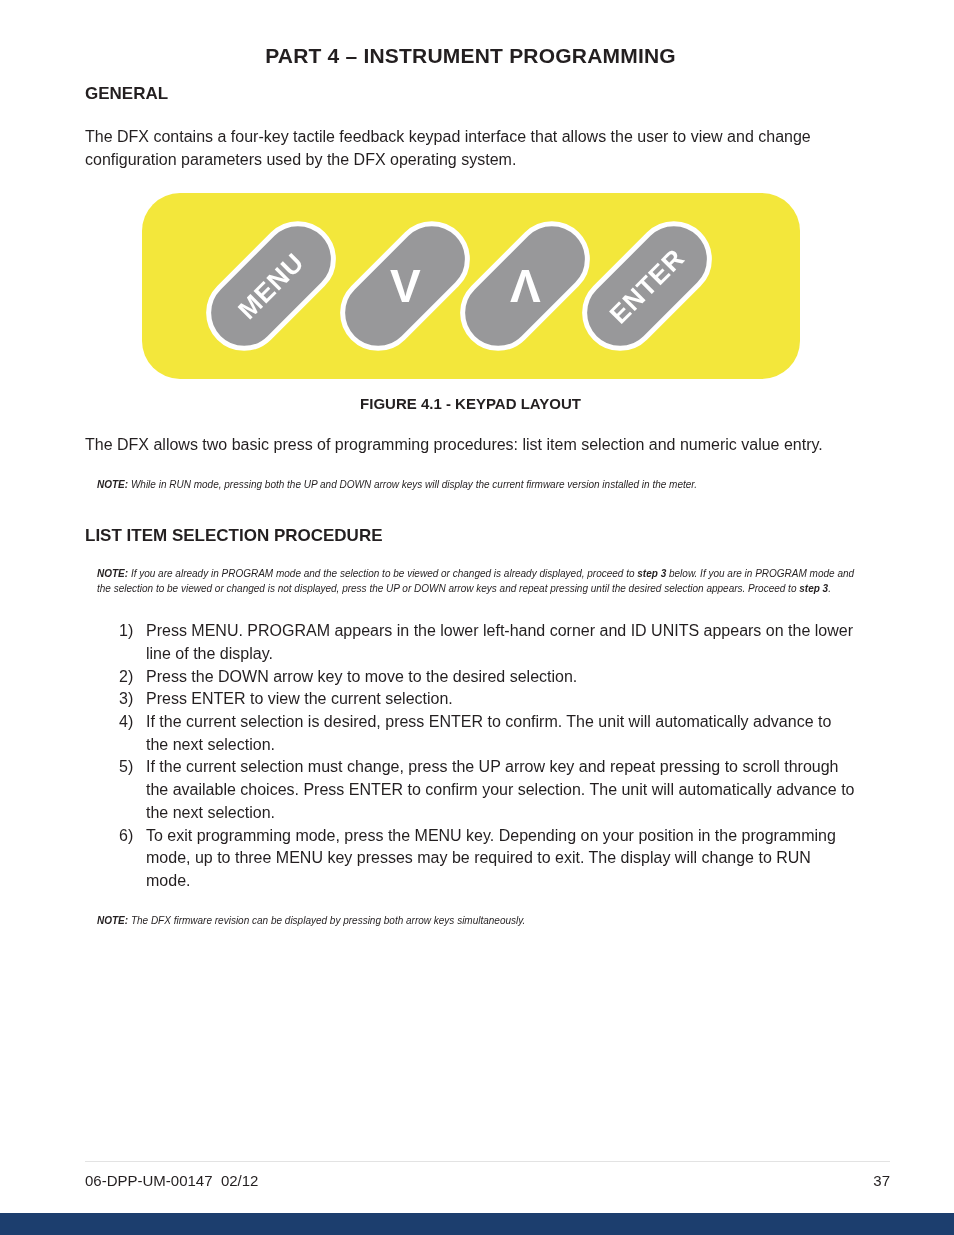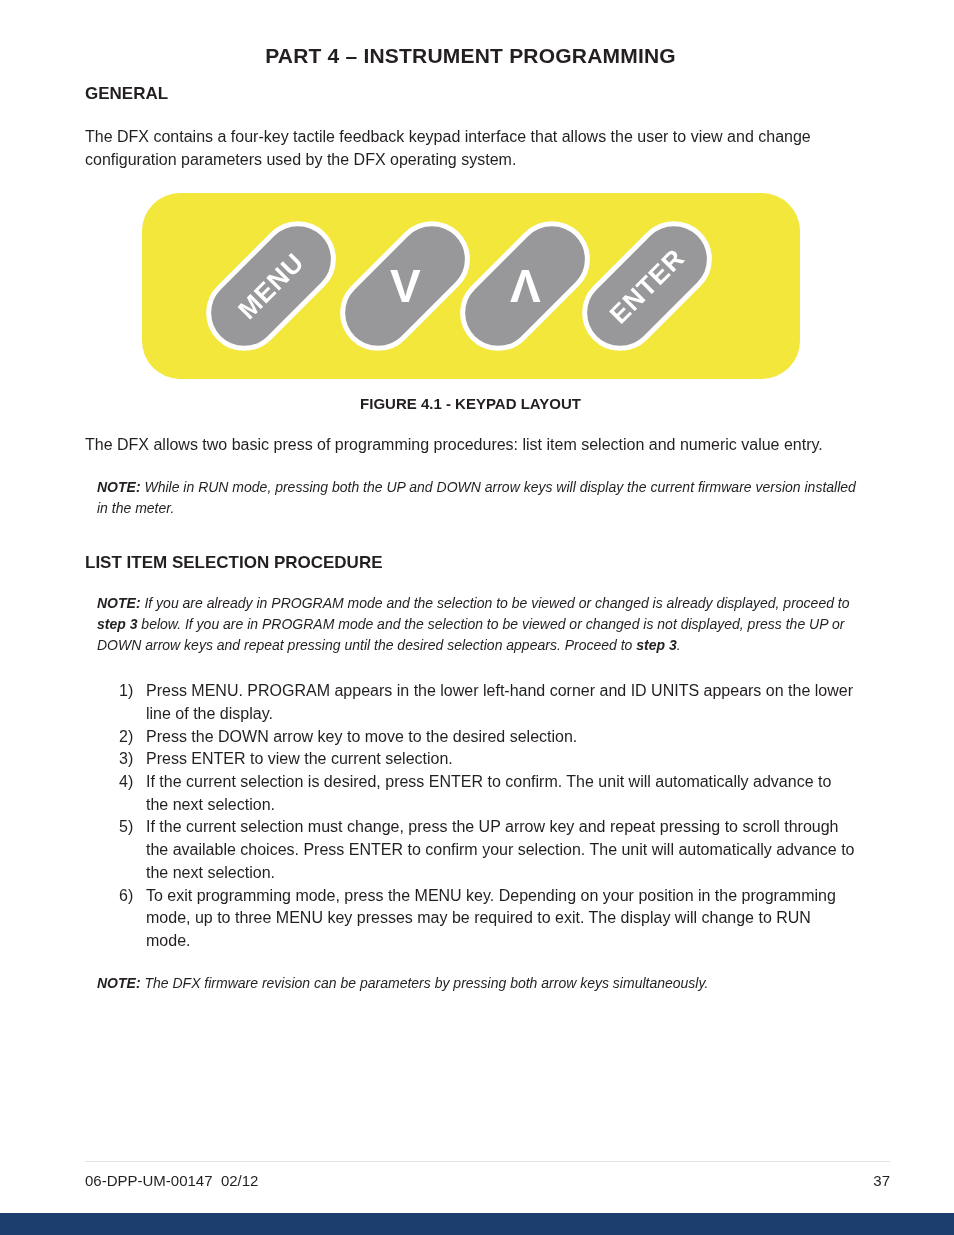--- a/index.html
+++ b/index.html
@@ -65,21 +65,21 @@
   .key-glyph { font-size: 46px; transform: rotate(45deg); letter-spacing: 0; }
 
   .figure-caption {
     text-align: center;
     font-size: 15px;
     font-weight: bold;
     margin: 16px 0 0 0;
   }
 
   .note {
-    font-size: 14px;
+    font-size: 10px;
     font-style: italic;
     line-height: 1.5;
     margin: 20px 0 0 12px;
   }
   .note .note-bold { font-weight: bold; }
 
   .steps { margin: 24px 0 0 34px; }
   .step {
     display: flex;
     font-size: 16px;
@@ -166,21 +166,21 @@
     <div class="step">
       <span class="step-num">5)</span>
       <span class="step-text">If the current selection must change, press the UP arrow key and repeat pressing to scroll through the available choices. Press ENTER to confirm your selection. The unit will automatically advance to the next selection.</span>
     </div>
     <div class="step">
       <span class="step-num">6)</span>
       <span class="step-text">To exit programming mode, press the MENU key. Depending on your position in the programming mode, up to three MENU key presses may be required to exit. The display will change to RUN mode.</span>
     </div>
   </div>
 
-  <p class="note"><span class="note-bold">NOTE:</span><span> The DFX firmware revision can be parameters by pressing both arrow keys simultaneously.</span></p>
+  <p class="note"><span class="note-bold">NOTE:</span><span> The DFX firmware revision can be displayed by pressing both arrow keys simultaneously.</span></p>
 
 </div>
 
 <div class="footer">
   <span>06-DPP-UM-00147  02/12</span>
   <span>37</span>
 </div>
 
 <div class="bottom-bar"></div>
 

